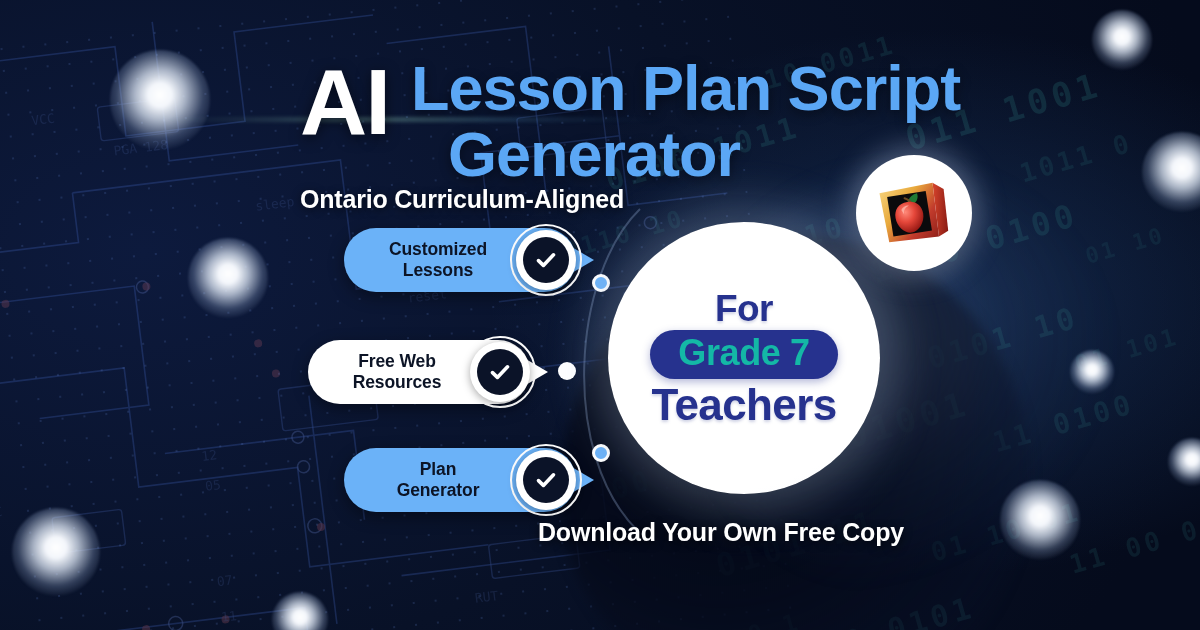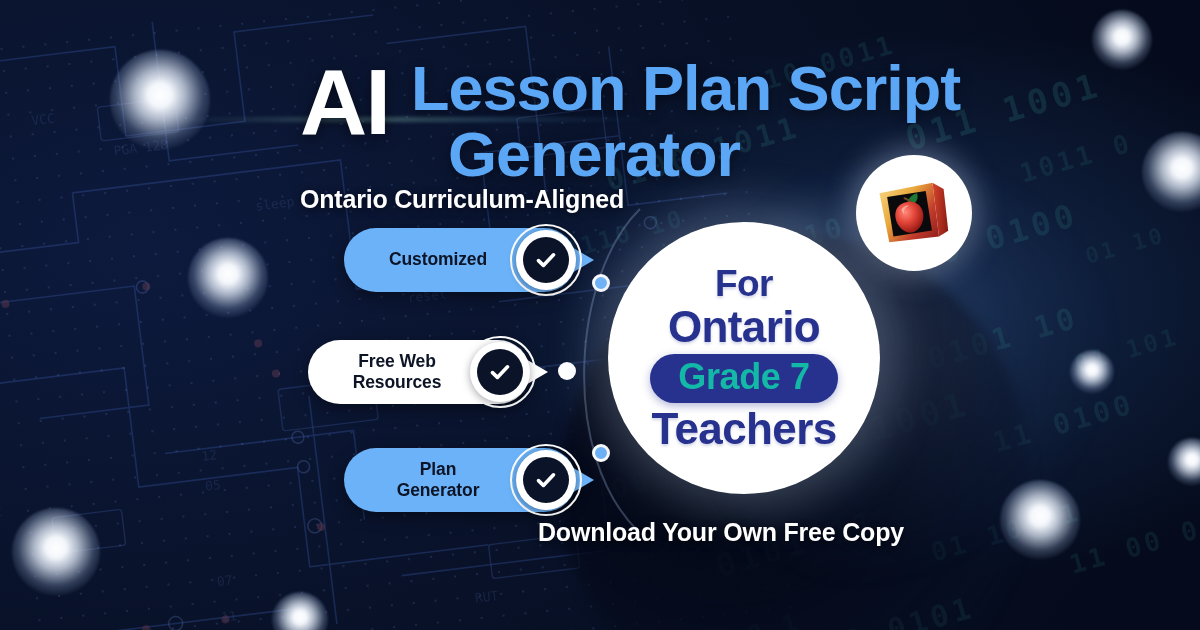--- a/index.html
+++ b/index.html
@@ -299,20 +299,21 @@
     <span class="line2">
       <span class="h-blue">Generator</span>
     </span>
   </div>
   <div class="subhead">Ontario Curriculum-Aligned</div>
 
   <div class="pill-wrap" style="left:344px;top:228px;width:232px;">
     <div class="pill" style="width:232px;background:#6BB2F8;">
       <div class="pill-text">
         <span>Customized</span>
+        <span>Lessons</span>
       </div>
     </div>
     <div class="tail" style="left:226px;border-left:24px solid #6BB2F8;"></div>
     <div class="ring-outer" style="left:166px;"></div>
     <div class="check-disc" style="left:172px;">
       <div class="check-inner">
         <svg width="28" height="28" viewBox="0 0 28 28">
             <path d="M6.5 14.6 L11.4 19.4 L21.5 8.8" fill="none" stroke="#ffffff" stroke-width="3.6" stroke-linecap="round" stroke-linejoin="round"></path>
           </svg>
       </div>
@@ -353,21 +354,20 @@
         <svg width="28" height="28" viewBox="0 0 28 28">
             <path d="M6.5 14.6 L11.4 19.4 L21.5 8.8" fill="none" stroke="#ffffff" stroke-width="3.6" stroke-linecap="round" stroke-linejoin="round"></path>
           </svg>
       </div>
     </div>
   </div>
   <div class="cdot" style="left:592px;top:444px;width:18px;height:18px;background:#6BB2F8;border:3px solid #ffffff;box-sizing:border-box;"></div>
 
   <div class="circle-badge">
     <div class="cb-line cb-for">For</div>
-    <div class="cb-line cb-ontario">Ontario</div>
     <div class="cb-grade">Grade 7</div>
     <div class="cb-line cb-teachers">Teachers</div>
   </div>
 
   <div class="logo">
     <svg width="86" height="86" viewBox="0 0 86 86" aria-hidden="true">
       <defs>
         <linearGradient id="gframe" x1="0" y1="0" x2="1" y2="1">
           <stop offset="0%" stop-color="#f6d27a"></stop>
           <stop offset="35%" stop-color="#e8a93c"></stop>

